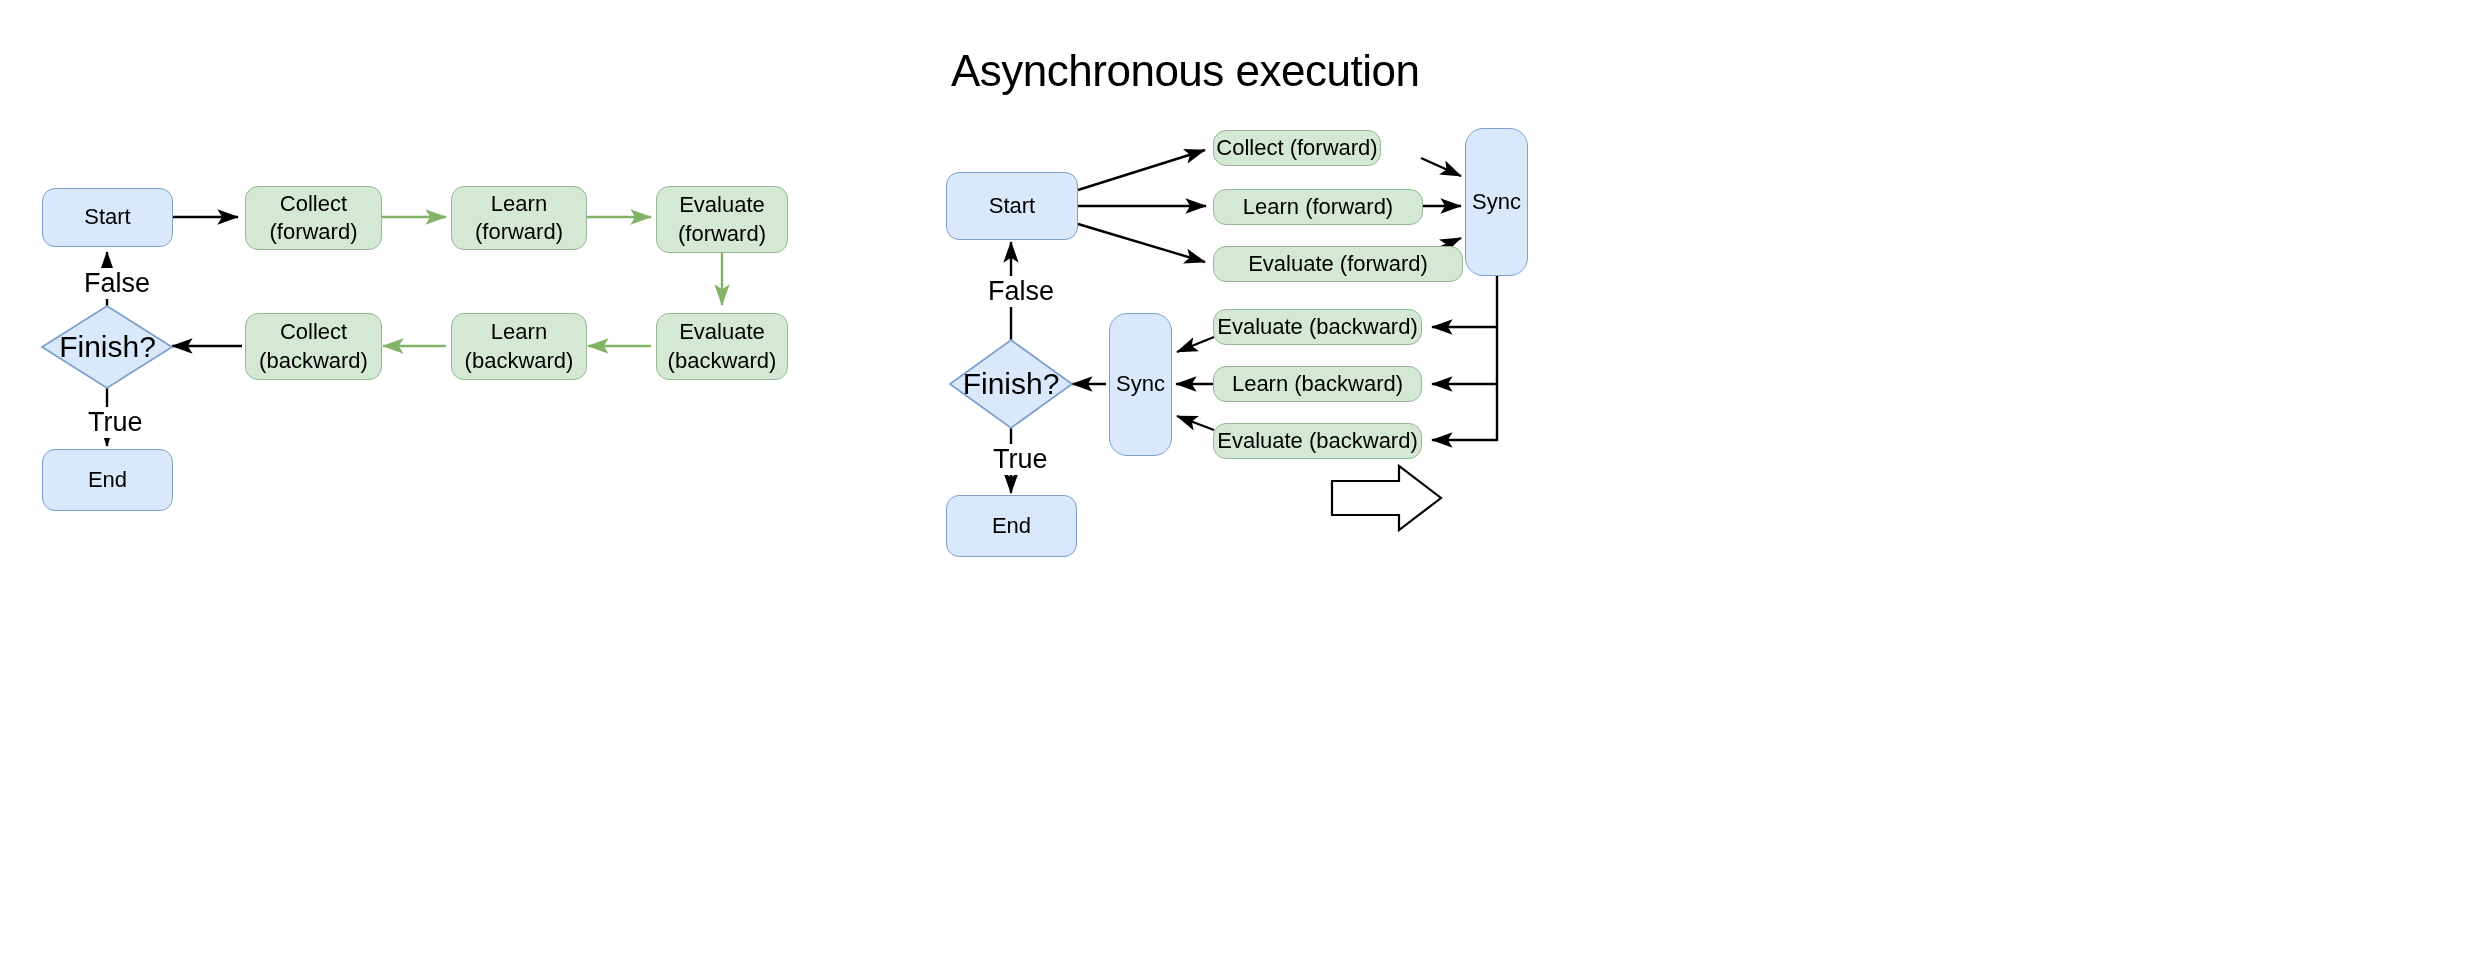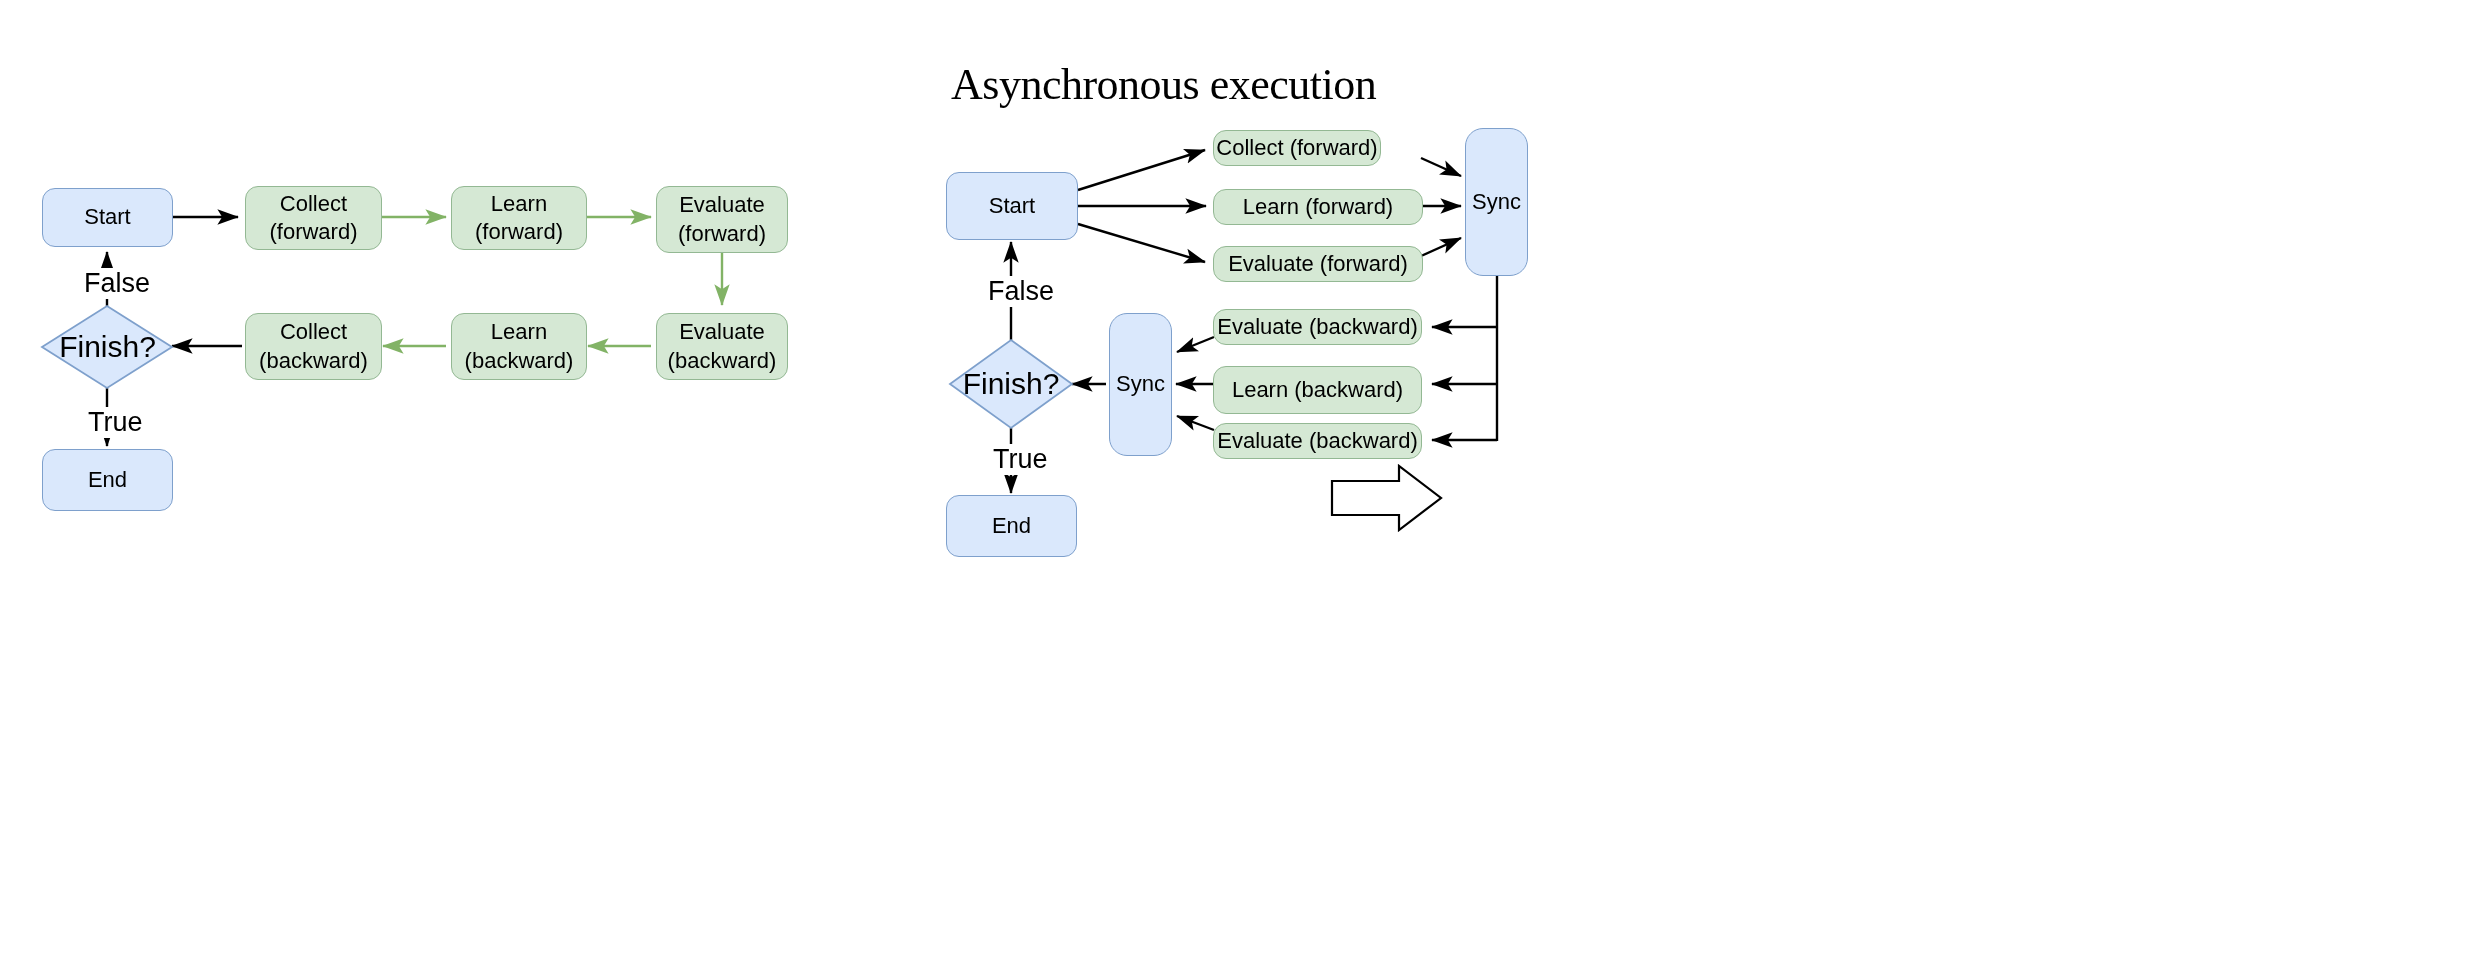--- a/index.html
+++ b/index.html
@@ -198,21 +198,21 @@
     <g>
       <polygon points="107,306 172,347 107,388 42,347" fill="#dae8fc" stroke="#7ea0cc" stroke-width="1.8"></polygon>
     </g>
 
     <g>
       <polygon points="1011,340 1072,384 1011,428 950,384" fill="#dae8fc" stroke="#7ea0cc" stroke-width="1.8"></polygon>
     </g>
   </svg>
 
 
-  <div class="title" style="left:951px; top:59px;font-family:Liberation Serif, serif;">Asynchronous execution</div>
+  <div class="title" style="left:951px; top:46px;">Asynchronous execution</div>
 
   <div class="node node-blue" style="left:42px; top:188px; width:131px; height:59px;">
     <span>Start</span>
   </div>
 
   <div class="node node-green" style="left:245px; top:186px; width:137px; height:64px;">
     <span>
       <span>Collect</span><br>
       <span>(forward)</span>
     </span>
@@ -270,33 +270,33 @@
   </div>
 
   <div class="node node-green" style="left:1213px; top:130px; width:168px; height:36px;">
     <span>Collect (forward)</span>
   </div>
 
   <div class="node node-green" style="left:1213px; top:189px; width:210px; height:36px;">
     <span>Learn (forward)</span>
   </div>
 
-  <div class="node node-green" style="left:1213px; top:246px; width:210px; height:36px;">
+  <div class="node node-green" style="left:1213px; top:246px; width:250px; height:36px;">
     <span>Evaluate (forward)</span>
   </div>
 
   <div class="node node-blue node-sync" style="left:1465px; top:128px; width:63px; height:148px;">
     <span>Sync</span>
   </div>
 
   <div class="node node-green" style="left:1213px; top:309px; width:209px; height:36px;">
     <span>Evaluate (backward)</span>
   </div>
 
-  <div class="node node-green" style="left:1213px; top:366px; width:209px; height:48px;">
+  <div class="node node-green" style="left:1213px; top:366px; width:209px; height:36px;">
     <span>Learn (backward)</span>
   </div>
 
   <div class="node node-green" style="left:1213px; top:423px; width:209px; height:36px;">
     <span>Evaluate (backward)</span>
   </div>
 
   <div class="node node-blue node-sync" style="left:1109px; top:313px; width:63px; height:143px;">
     <span>Sync</span>
   </div>

